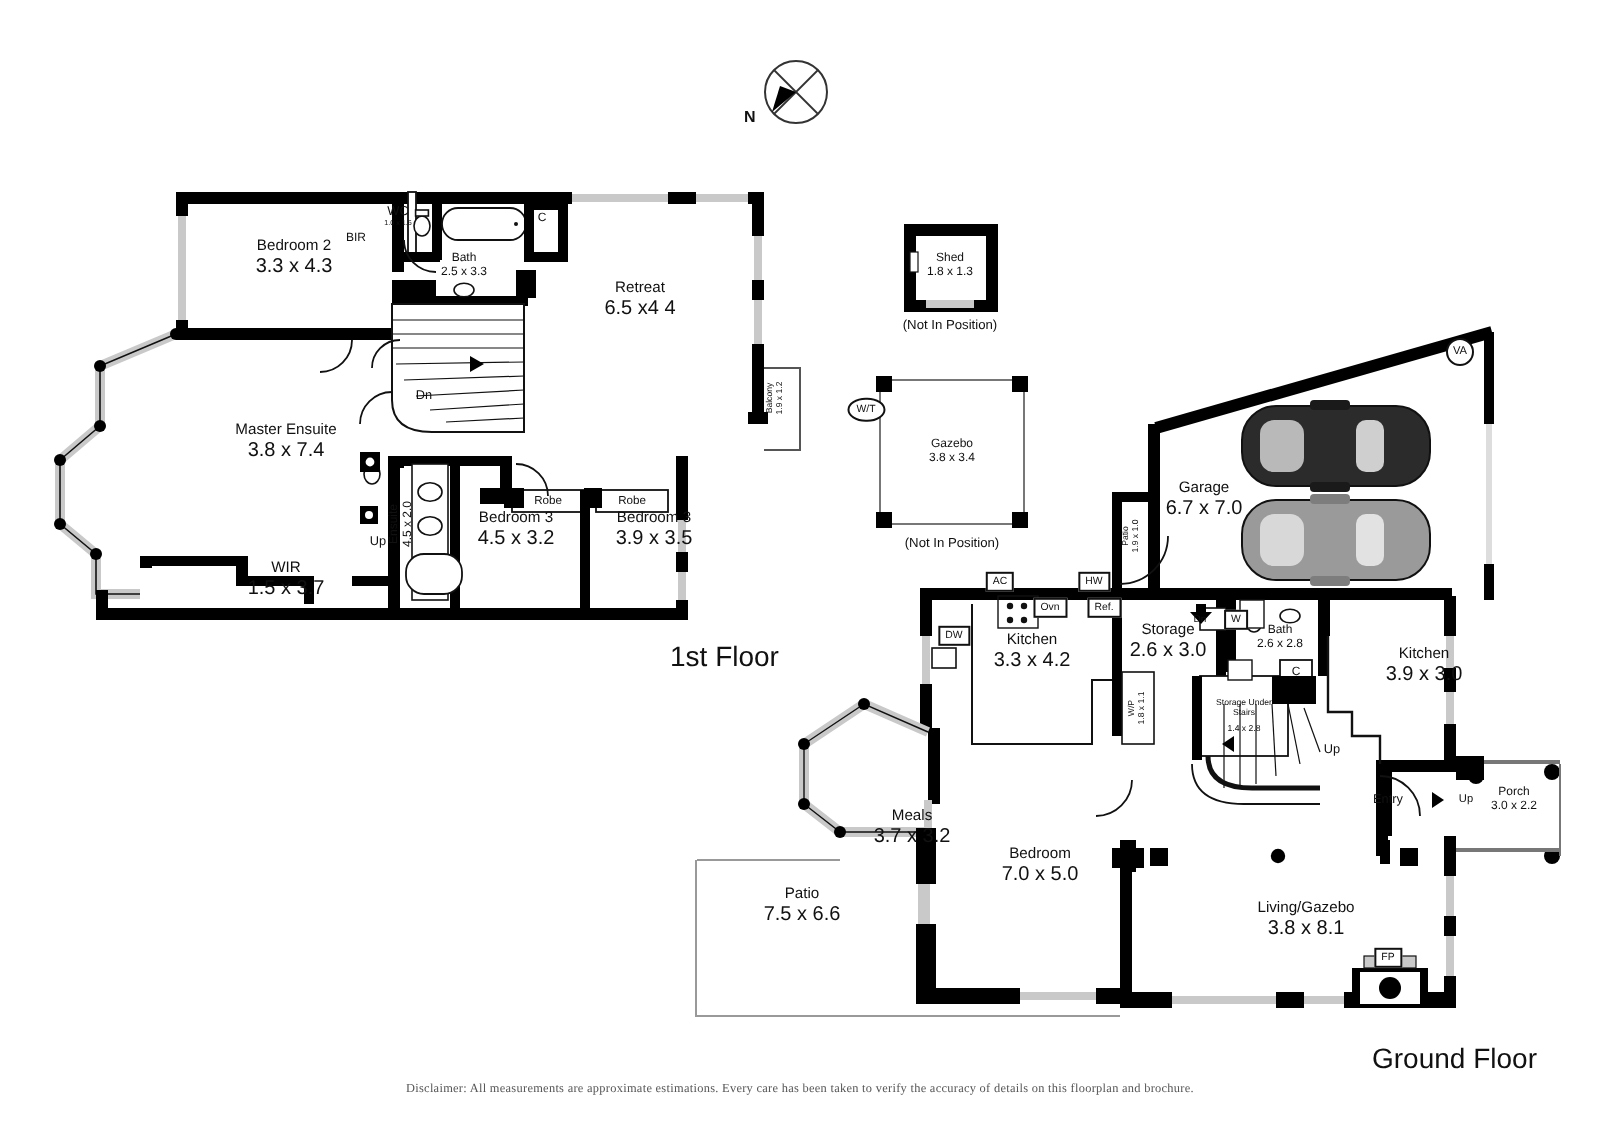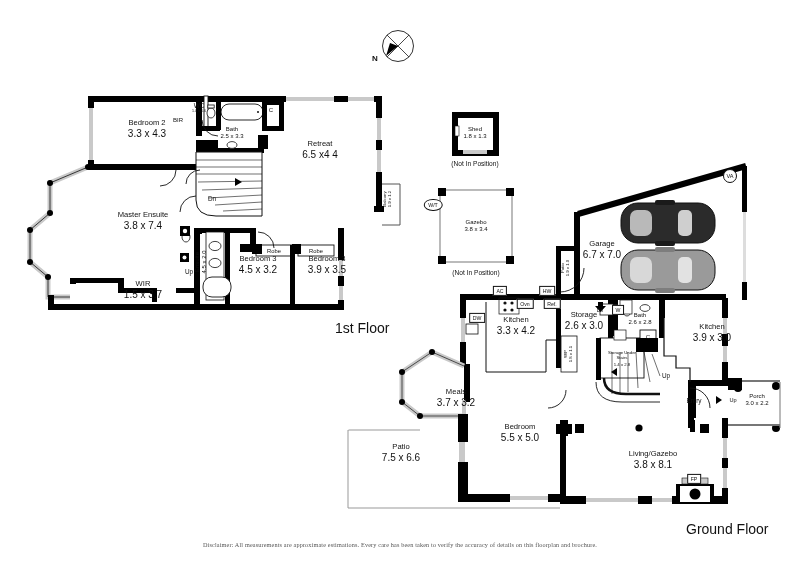--- a/index.html
+++ b/index.html
@@ -570,27 +570,27 @@
         <span class="nm">C</span>
       </div>
     <div class="room" style="left:712px;top:333px">
         <span class="nm">Kitchen</span>
         <span class="dim">3.9 x 3.0</span>
       </div>
     <div class="room sm" style="left:757px;top:400px">
         <span class="nm">Porch</span>
         <span class="dim">3.0 x 2.2</span>
       </div>
-    <div class="room" style="left:456px;top:398px">
+    <div class="room" style="left:456px;top:414px">
         <span class="nm">Meals</span>
         <span class="dim">3.7 x 3.2</span>
       </div>
     <div class="room" style="left:520px;top:433px">
         <span class="nm">Bedroom</span>
-        <span class="dim">5.5 x 5.0</span>
+        <span class="dim">7.0 x 5.0</span>
       </div>
     <div class="room" style="left:401px;top:453px">
         <span class="nm">Patio</span>
         <span class="dim">7.5 x 6.6</span>
       </div>
     <div class="room" style="left:653px;top:460px">
         <span class="nm">Living/Gazebo</span>
         <span class="dim">3.8 x 8.1</span>
       </div>
 

